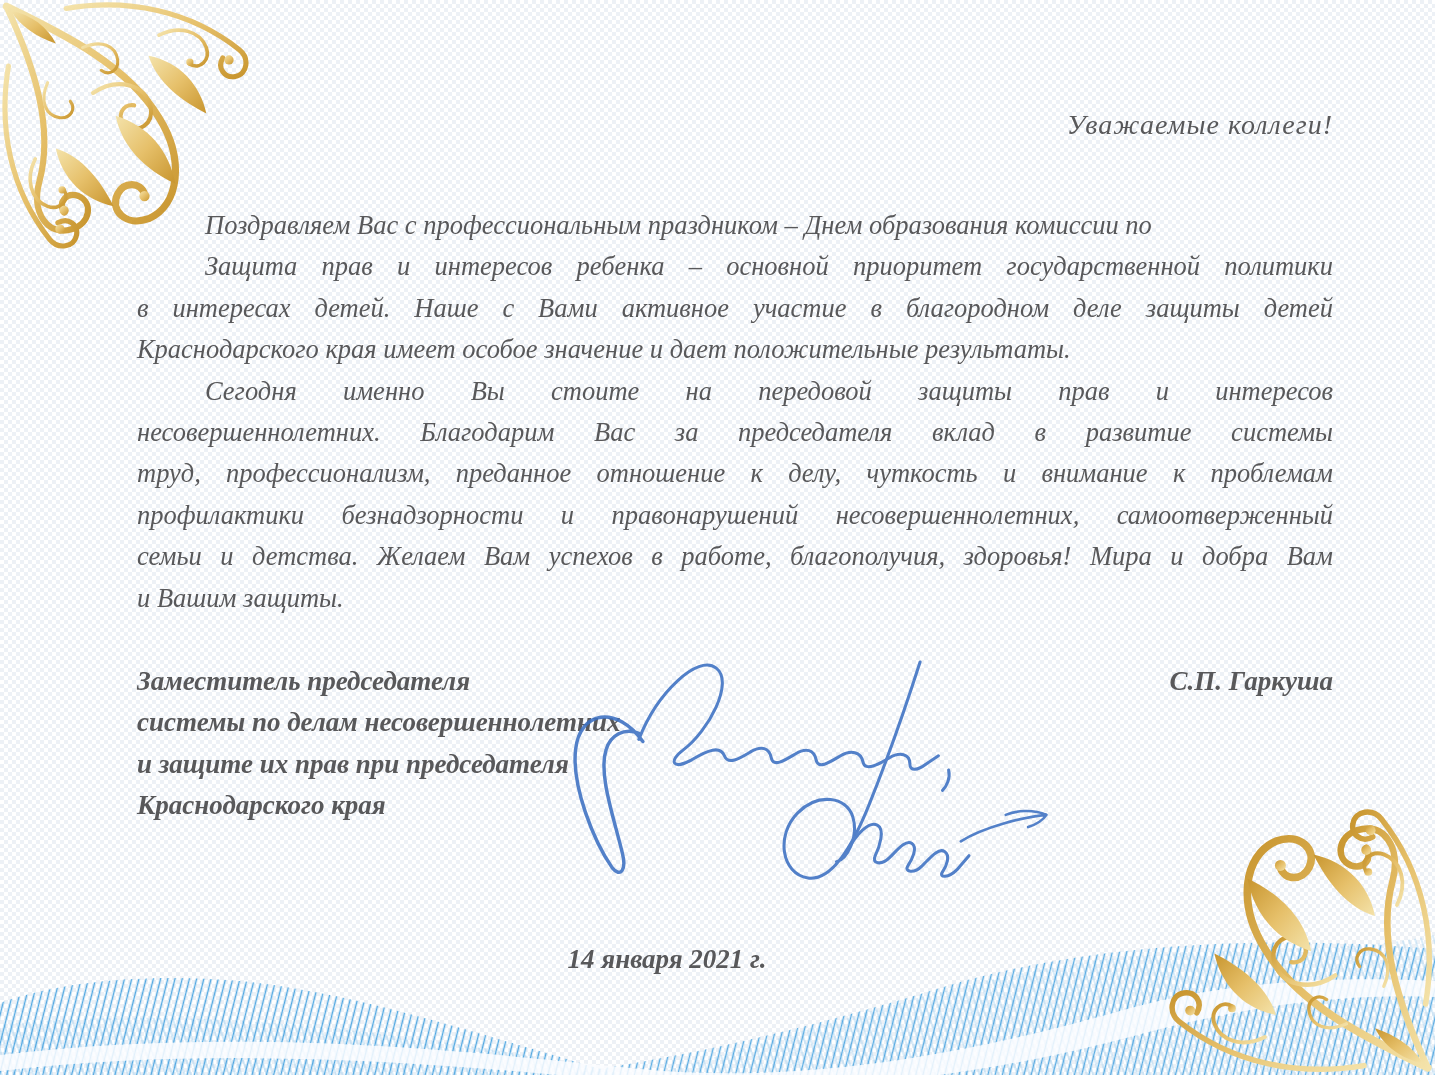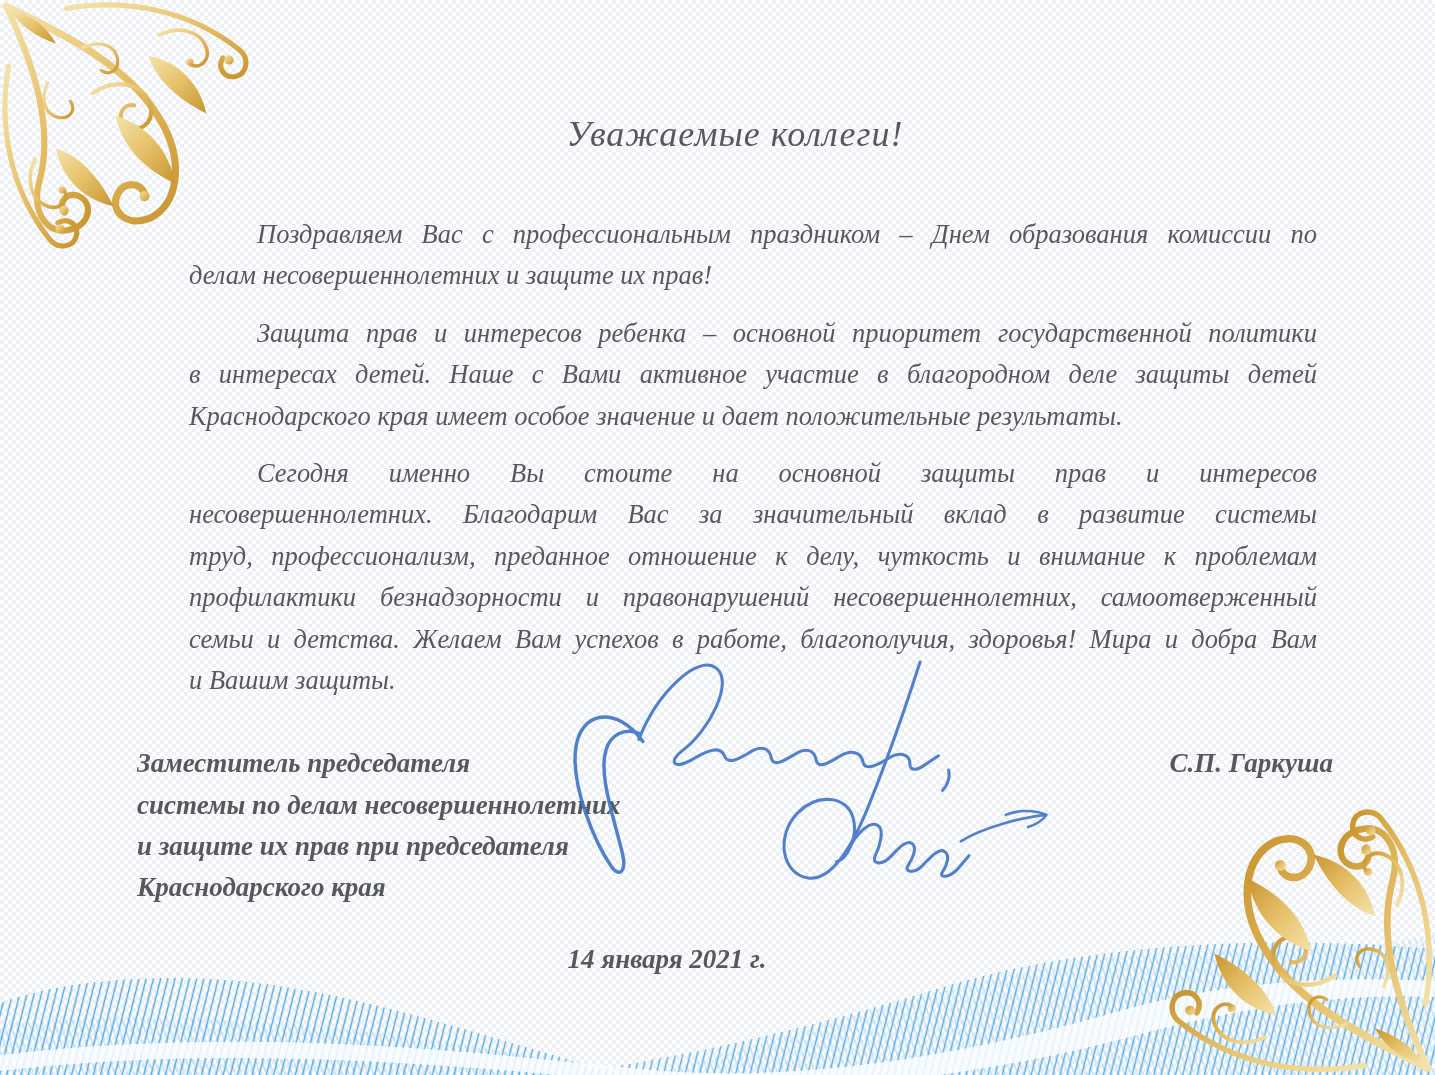--- a/index.html
+++ b/index.html
@@ -22,29 +22,29 @@
   .corner.tl { left: -6px; top: -6px; width: 268px; height: 268px; }
   .corner.br { right: -6px; bottom: -6px; width: 286px; height: 286px; transform: rotate(180deg); }
 
   
   .waves { position: absolute; left: 0; bottom: 0; width: 1435px; height: 190px; pointer-events: none; }
 
   
   .letter { position: absolute; left: 137px; top: 96px; width: 1196px; }
 
   .title {
-    text-align: center;
-    font-size: 36px;
+    text-align: right;
+    font-size: 28px;
     line-height: 44px;
     letter-spacing: 1px;
-    margin: 16px 0 58px 0;
+    margin: 7px 0 58px 0;
   }
 
   .body-text { font-size: 26.5px; }
-  .para { margin: 16px; padding-left: 36px; }
+  .para { margin: 0; }
   .para .line {
     height: 41.4px;
     line-height: 41.4px;
     text-align: justify;
     text-align-last: justify;
     white-space: nowrap;
     overflow: visible;
   }
   .para .line:first-child { text-indent: 68px; }
   .para .line:last-child  { text-align-last: left; white-space: normal; }
@@ -134,30 +134,29 @@
   <svg class="corner br" viewBox="0 0 260 260" aria-hidden="true">
     <use href="#ornament"></use>
   </svg>
 
   <div class="letter">
     <div class="title">Уважаемые коллеги!</div>
 
     <div class="body-text">
       <div class="para">
           <div class="line">Поздравляем Вас с профессиональным праздником – Днем образования комиссии по</div>
-          <div class="line">делам несовершеннолетних и защите их прав!</div>
         </div>
       <div class="para">
           <div class="line">Защита прав и интересов ребенка – основной приоритет государственной политики</div>
           <div class="line">в интересах детей. Наше с Вами активное участие в благородном деле защиты детей</div>
           <div class="line">Краснодарского края имеет особое значение и дает положительные результаты.</div>
         </div>
       <div class="para">
-          <div class="line">Сегодня именно Вы стоите на основной защиты прав и интересов</div>
-          <div class="line">несовершеннолетних. Благодарим Вас за значительный вклад в развитие системы</div>
+          <div class="line">Сегодня именно Вы стоите на передовой защиты прав и интересов</div>
+          <div class="line">несовершеннолетних. Благодарим Вас за председателя вклад в развитие системы</div>
           <div class="line">труд, профессионализм, преданное отношение к делу, чуткость и внимание к проблемам</div>
           <div class="line">профилактики безнадзорности и правонарушений несовершеннолетних, самоотверженный</div>
           <div class="line">семьи и детства. Желаем Вам успехов в работе, благополучия, здоровья! Мира и добра Вам</div>
           <div class="line">и Вашим защиты.</div>
         </div>
     </div>
 
     <div class="signoff">
       <div class="left">
           <div class="line">Заместитель председателя</div>

